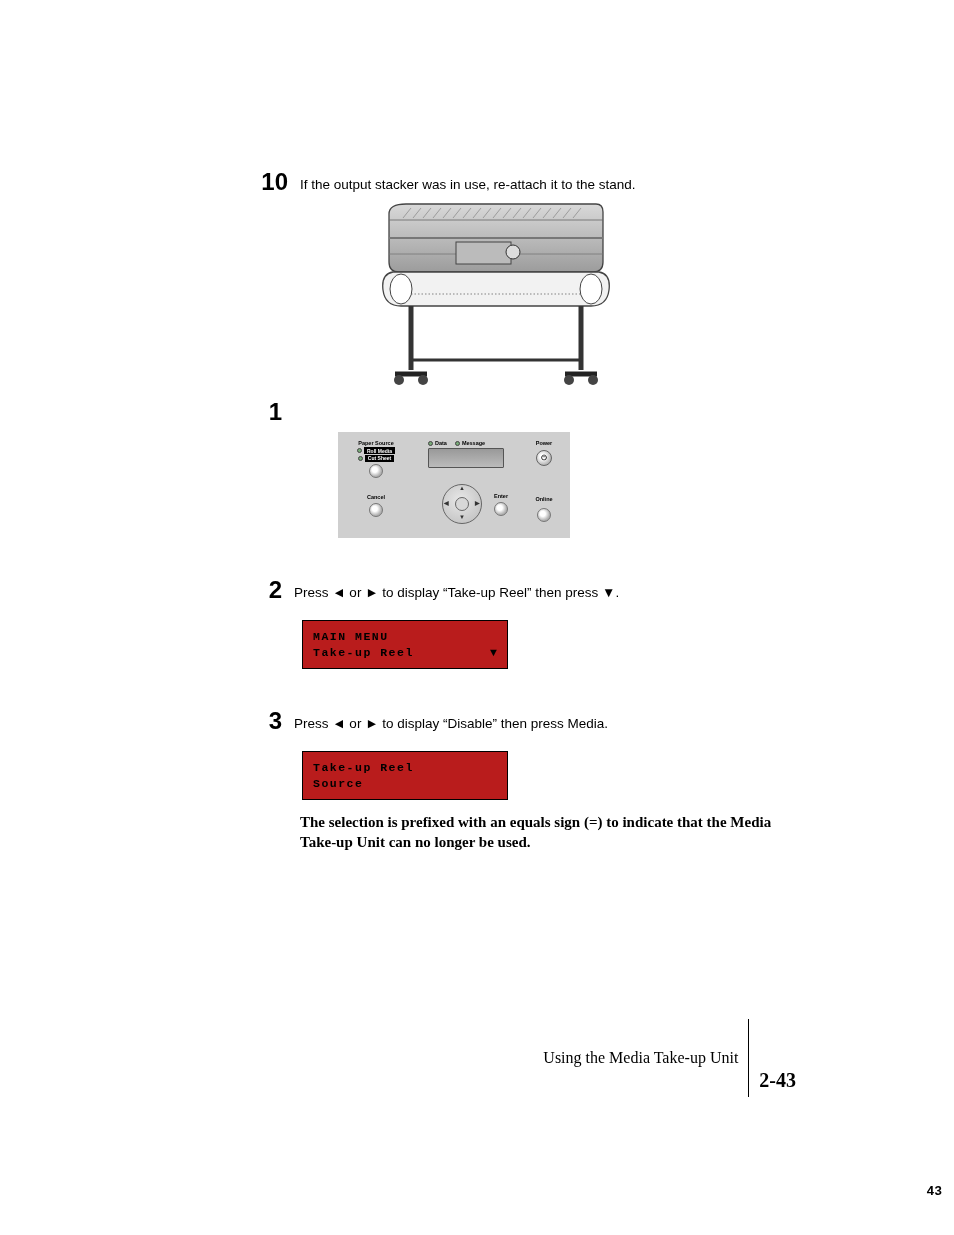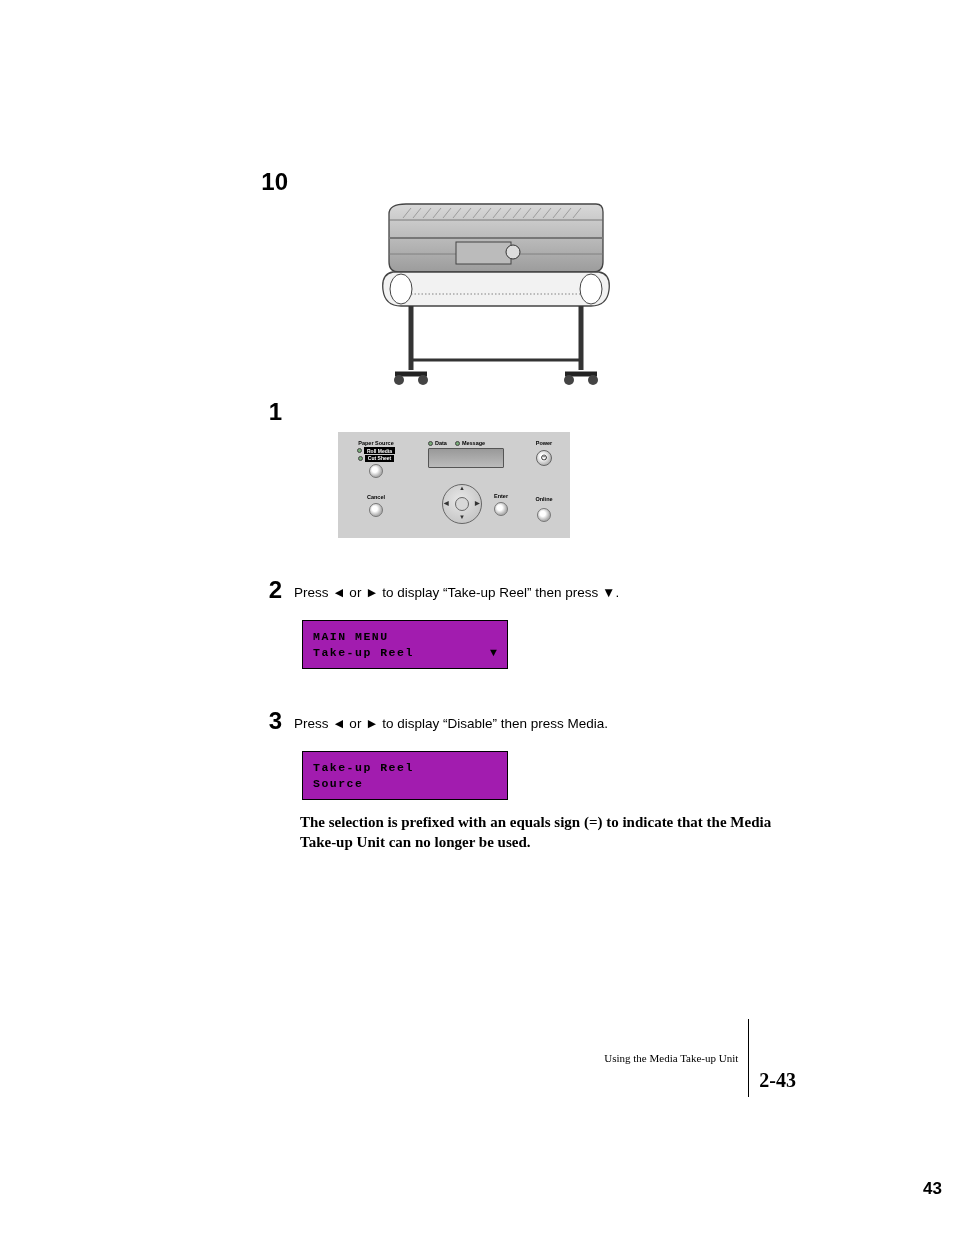--- a/index.html
+++ b/index.html
@@ -142,21 +142,21 @@
   .dpad .ar { left:39px; top:15px; }
   .cp-cancel-block, .cp-enter-block {
     display:flex; flex-direction:column; align-items:center; width:30px;
   }
   .cp-right > div { margin-bottom: 4px; }
 
   
   .lcd-box {
     width: 184px;
     border: 1px solid #000;
-    background: #a21caf;
+    background: #b91c1c;
     padding: 8px 10px;
     font-family: "Courier New", Courier, monospace;
     font-weight: bold;
     font-size: 11.5px;
     letter-spacing: 1.5px;
     line-height: 1.35;
     margin: 18px 0 0 104px;
   }
   .lcd-row2 { display:flex; justify-content:space-between; align-items:center; }
 
@@ -172,21 +172,21 @@
   
   .footer {
     position: absolute;
     right: 158px;
     bottom: 138px;
     display: flex;
     align-items: center;
     font-family: "Times New Roman", Times, serif;
   }
   .footer-title {
-    font-size: 11px;
+    font-size: 16px;
     padding-right: 10px;
     margin-left: 44px;
   }
   .footer-divider {
     width: 1px;
     height: 78px;
     background: #000;
     align-self: center;
   }
   .footer-pagecode {
@@ -194,36 +194,37 @@
     font-weight: bold;
     font-size: 20px;
     padding-left: 10px;
     align-self: center;
     margin-top: 44px;
   }
   .abs-page-number {
     position: absolute;
     right: 12px;
     bottom: 36px;
-    font-family: Liberation Sans, sans-serif;
-    font-weight: bold;
-    font-size: 17px;
+    font-family: Liberation Mono, monospace;
+    font-weight: bold;
+    font-size: 13px;
   }
 
   .step-block { margin-top: 40px; }
   .step-block.first { margin-top: 0; }
 </style>
 </head>
 <body>
 
 <div class="page">
 
   <div class="step-block first">
     <div class="step">
       <div class="step-num">10</div>
+      <div class="step-text">If the output stacker was in use, re-attach it to the stand.</div>
     </div>
     <div class="printer-illustration">
       <svg viewBox="0 0 310 190">
         <defs>
           <linearGradient id="g1" x1="0" y1="0" x2="0" y2="1">
             <stop offset="0" stop-color="#d9d9d9"></stop>
               <stop offset="1" stop-color="#9c9c9c"></stop>
           </linearGradient>
         </defs>
 

